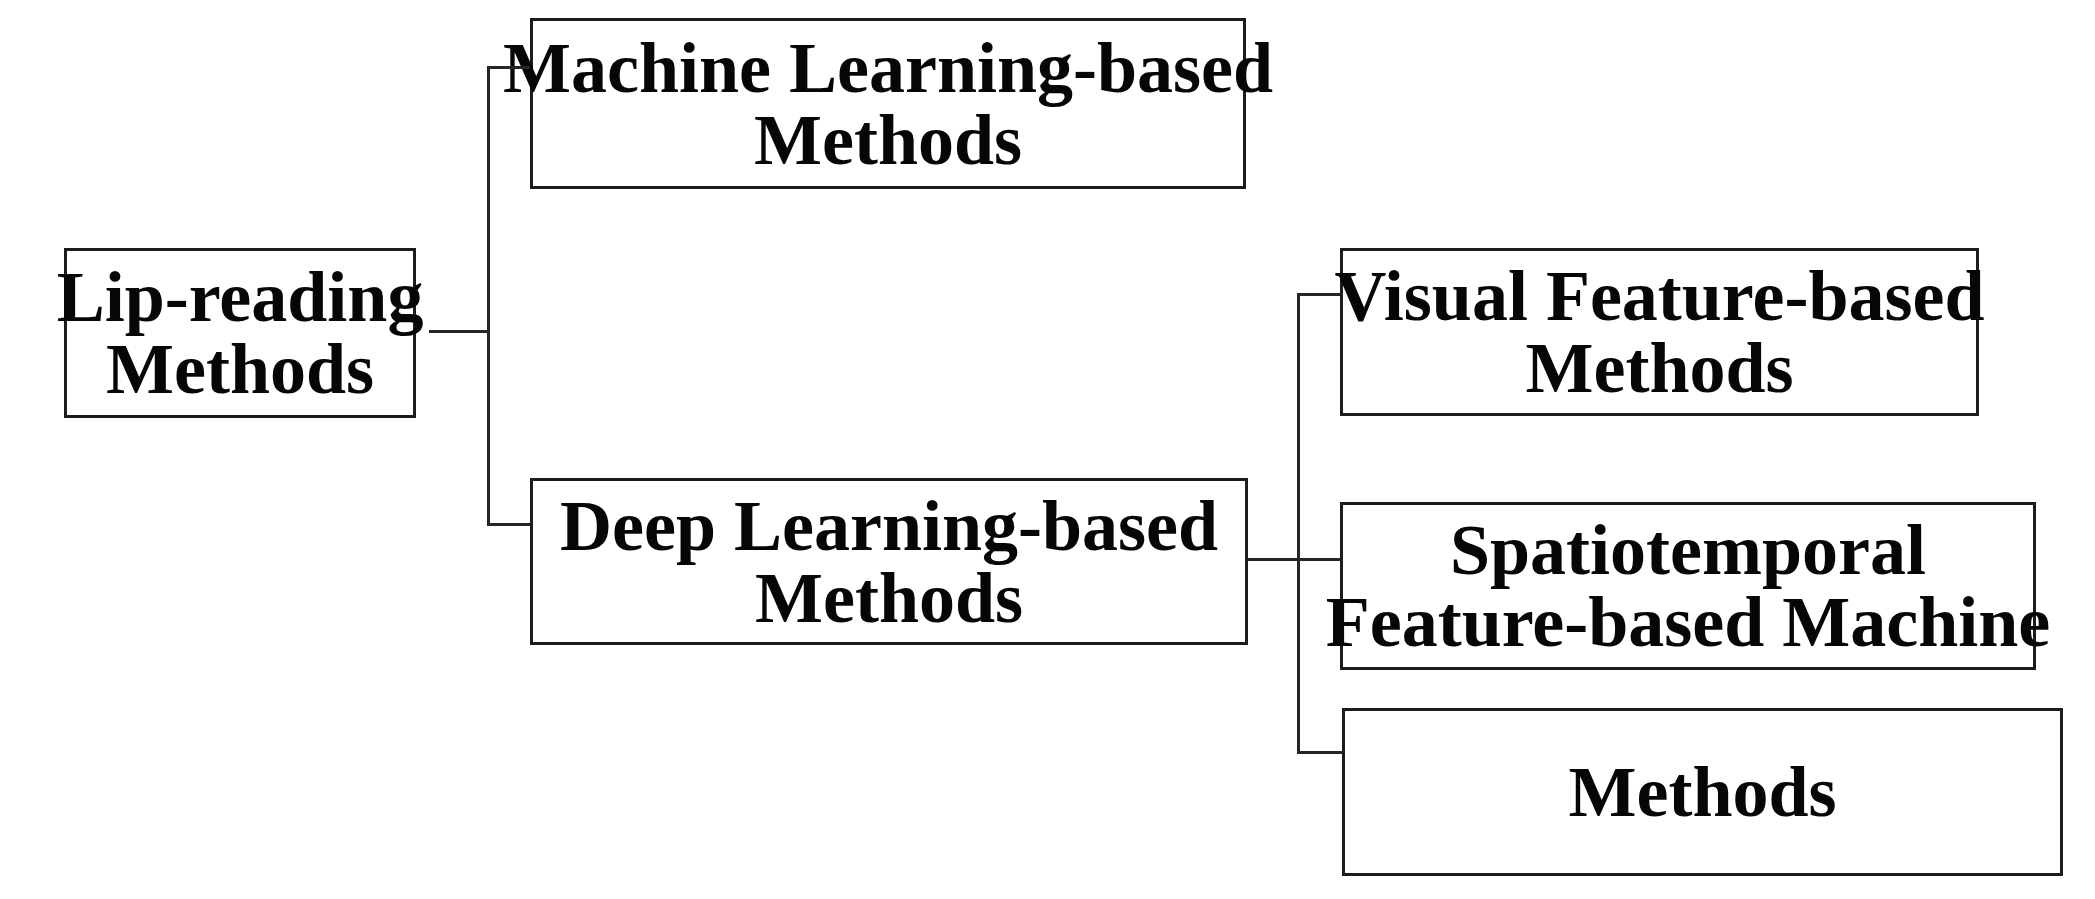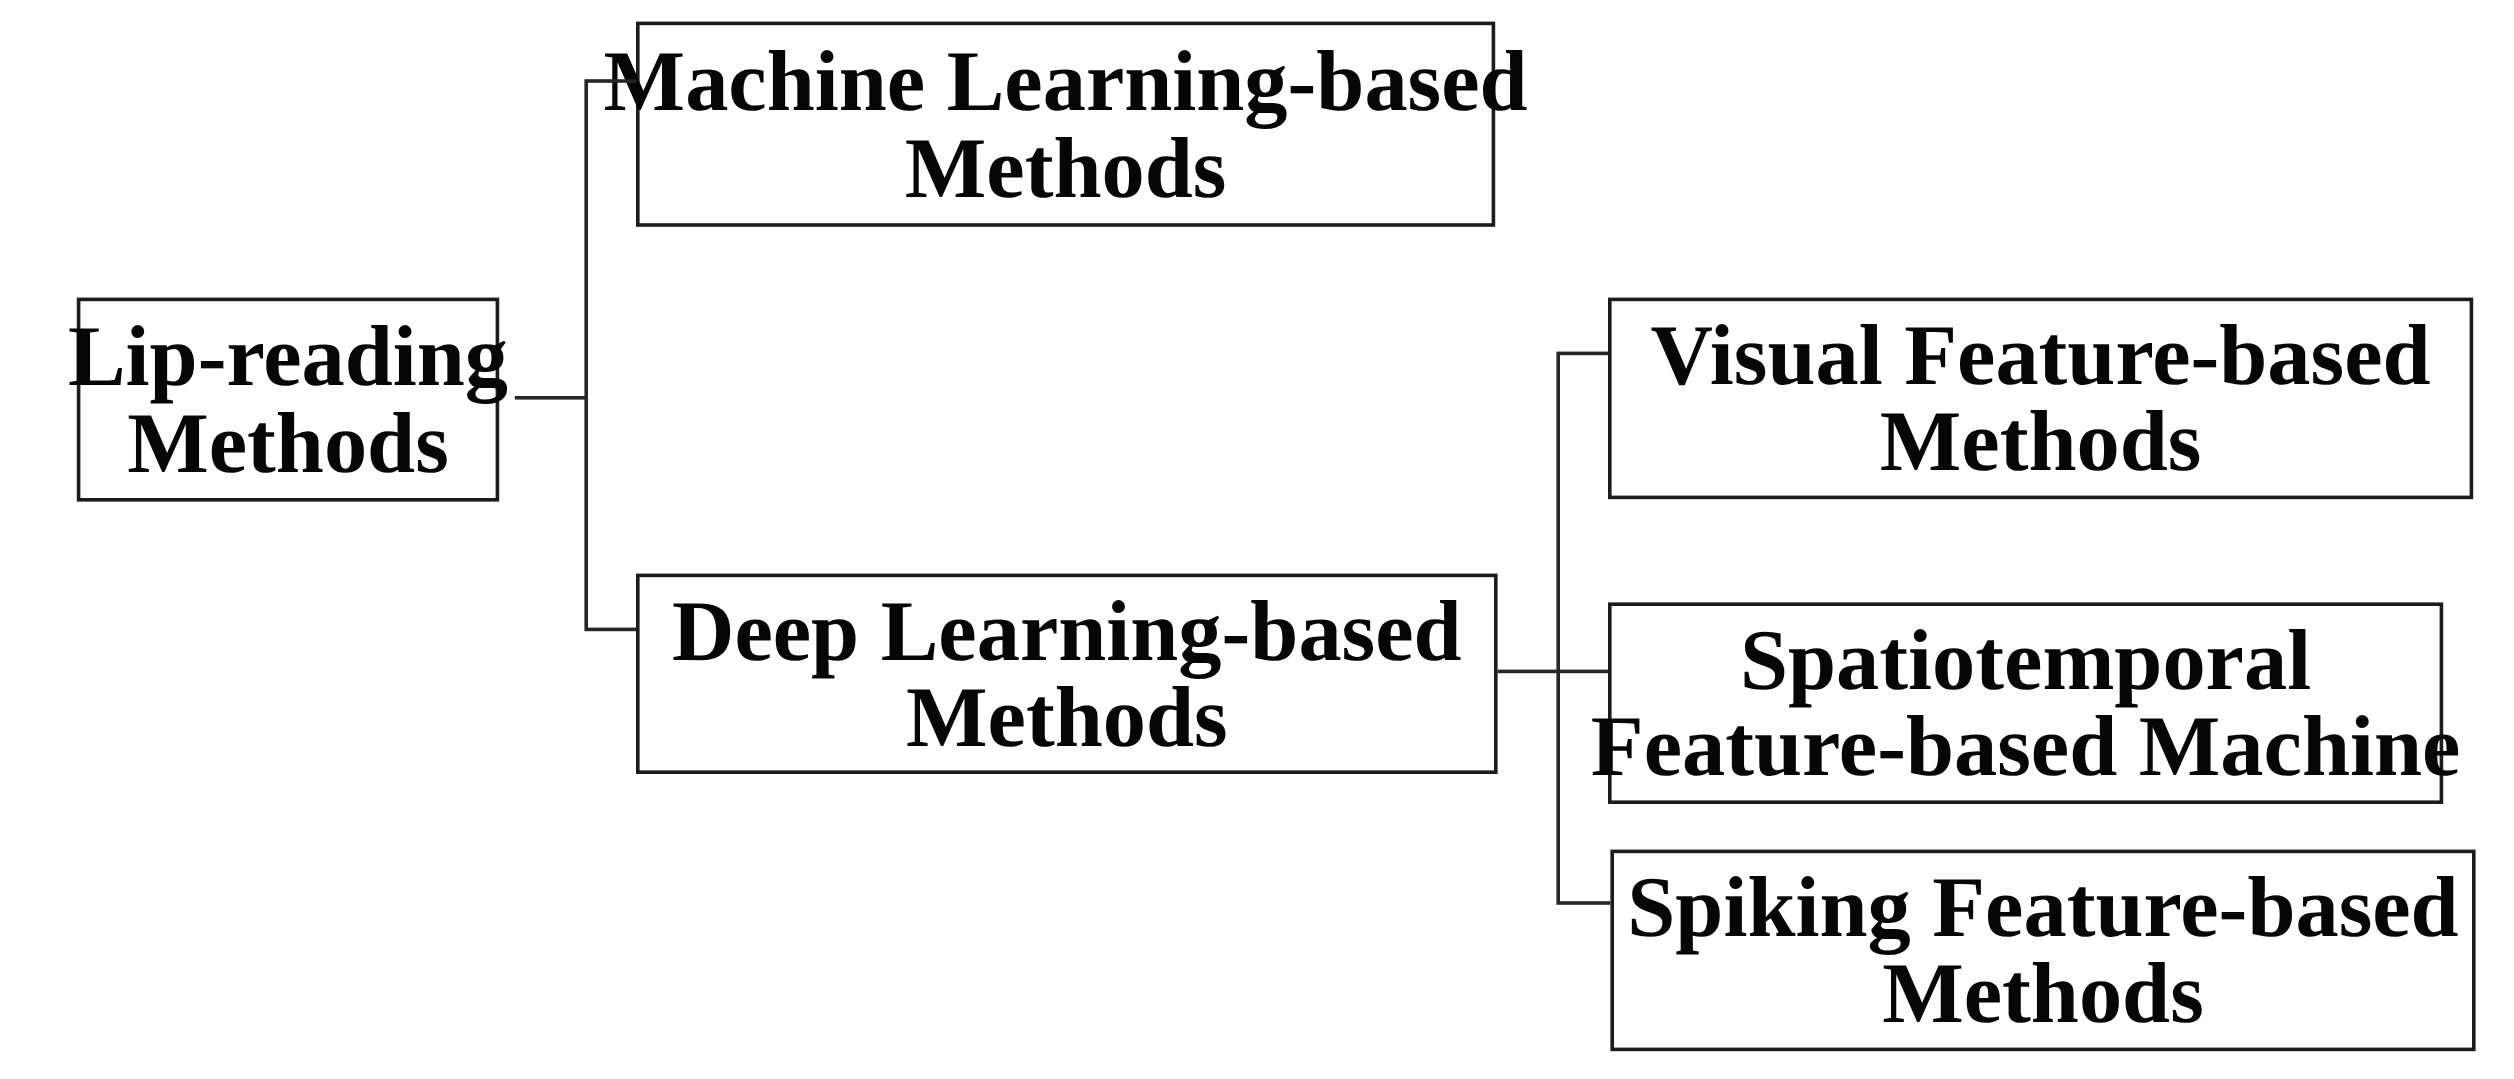--- a/index.html
+++ b/index.html
@@ -38,21 +38,21 @@
     position: absolute;
     background: #262626;
   }
   .hline { height: 3px; }
   .vline { width: 3px; }
 
   
   #node-root    { left: 22px;   top: 248px; width: 352px; height: 170px; margin-left: 42px; }
   #node-ml      { left: 530px;  top: 18px;  width: 716px; height: 171px; }
   #node-dl      { left: 530px;  top: 478px; width: 718px; height: 167px; }
-  #node-visual  { left: 1340px; top: 248px; width: 721px; height: 168px; }
+  #node-visual  { left: 1340px; top: 248px; width: 639px; height: 168px; }
   #node-spatio  { left: 1340px; top: 502px; width: 696px; height: 168px; }
   #node-spiking { left: 1342px; top: 708px; width: 721px; height: 168px; }
 
   
   #c-root-stub    { left: 429px;  top: 330px; width: 59px; }
   #c-left-rail    { left: 487px;  top: 66px;  height: 460px; }
   #c-left-top     { left: 490px;  top: 66px;  width: 40px; }
   #c-left-bottom  { left: 490px;  top: 523px; width: 40px; }
   #c-right-mid    { left: 1248px; top: 558px; width: 92px; }
   #c-right-rail   { left: 1297px; top: 293px; height: 461px; }
@@ -83,21 +83,20 @@
     <div class="nline">Visual Feature-based</div>
     <div class="nline">Methods</div>
   </div>
 
   <div class="node" id="node-spatio">
     <div class="nline">Spatiotemporal</div>
     <div class="nline">Feature-based Machine</div>
   </div>
 
   <div class="node" id="node-spiking">
-    <div class="nline">Spiking Feature-based</div>
     <div class="nline">Methods</div>
   </div>
 
   <div class="hline" id="c-root-stub"></div>
   <div class="vline" id="c-left-rail"></div>
   <div class="hline" id="c-left-top"></div>
   <div class="hline" id="c-left-bottom"></div>
 
   <div class="hline" id="c-right-mid"></div>
   <div class="vline" id="c-right-rail"></div>

